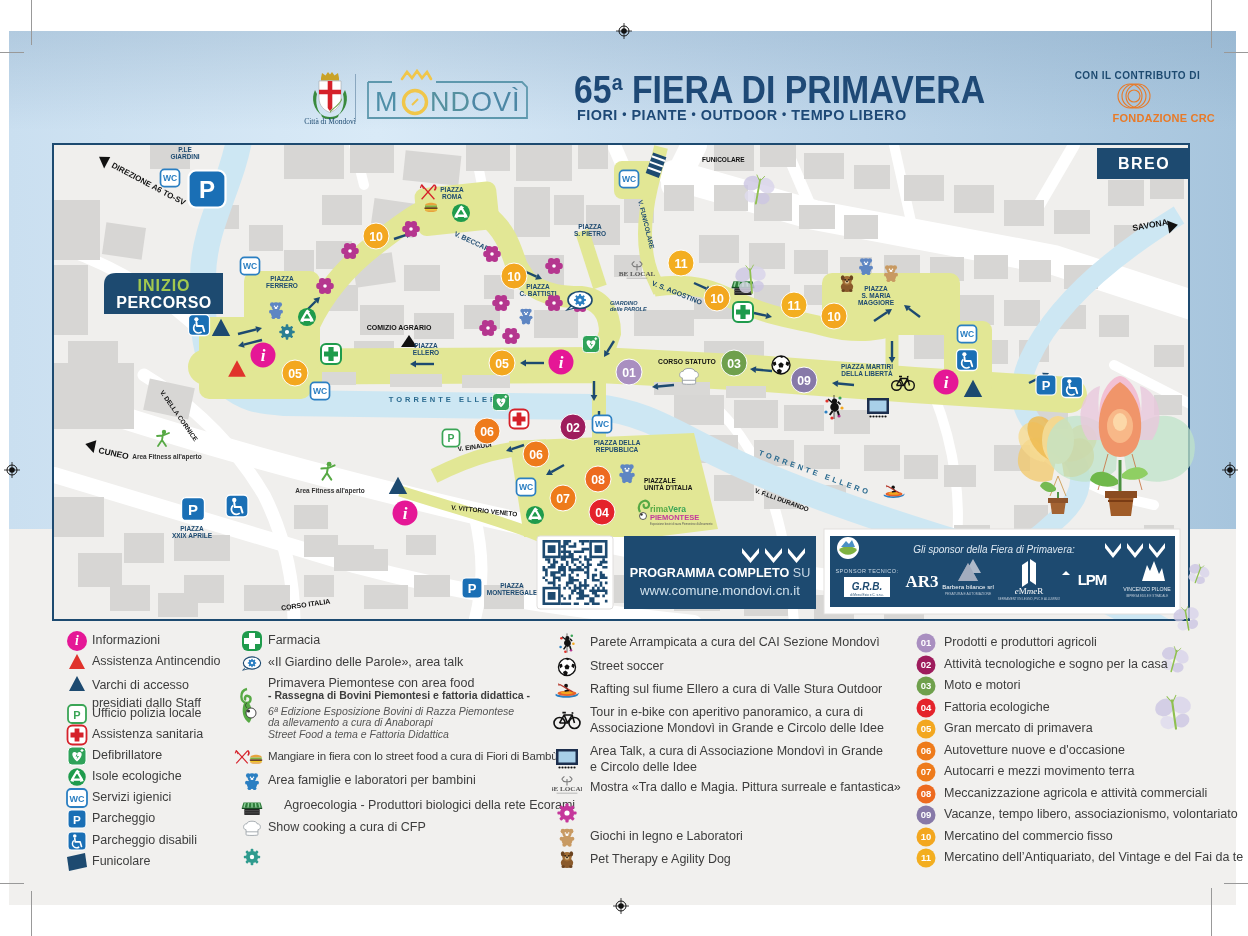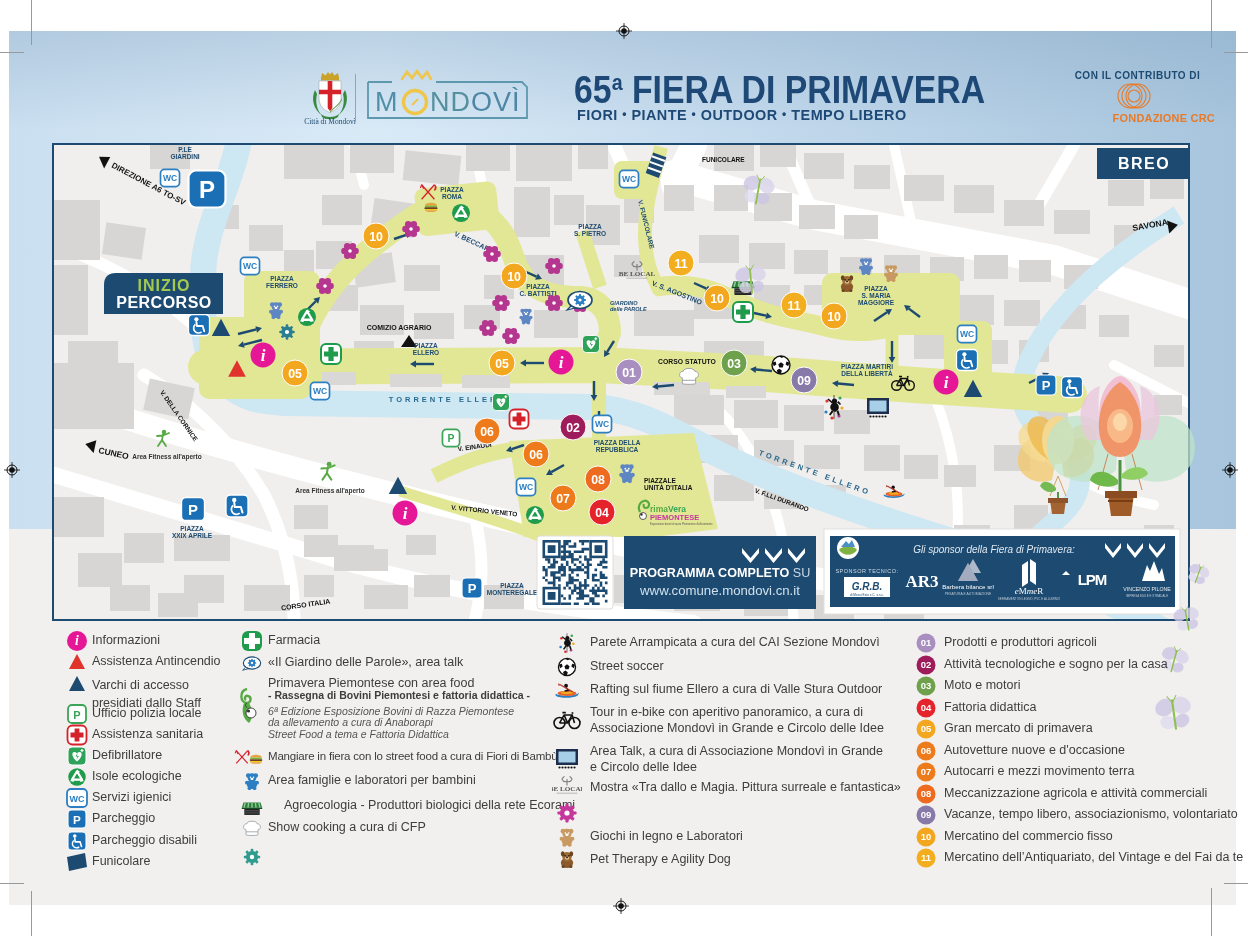--- a/index.html
+++ b/index.html
@@ -1485,21 +1485,21 @@
     <div class="lt" style="left:944px;top:656.5px">Attività tecnologiche e sogno per la casa</div>
     <svg style="position:absolute;left:916px;top:676.0px" width="20" height="20" viewBox="-10 -10 20 20">
       <circle r="9.5" fill="#6fa04c"></circle>
       <text y="3.4" font-size="9.5" font-weight="bold" fill="#fff" text-anchor="middle">03</text>
     </svg>
     <div class="lt" style="left:944px;top:678.0px">Moto e motori</div>
     <svg style="position:absolute;left:916px;top:697.5px" width="20" height="20" viewBox="-10 -10 20 20">
       <circle r="9.5" fill="#e4232b"></circle>
       <text y="3.4" font-size="9.5" font-weight="bold" fill="#fff" text-anchor="middle">04</text>
     </svg>
-    <div class="lt" style="left:944px;top:699.5px">Fattoria didattica</div>
+    <div class="lt" style="left:944px;top:699.5px">Fattoria ecologiche</div>
     <svg style="position:absolute;left:916px;top:719.0px" width="20" height="20" viewBox="-10 -10 20 20">
       <circle r="9.5" fill="#f3a71f"></circle>
       <text y="3.4" font-size="9.5" font-weight="bold" fill="#fff" text-anchor="middle">05</text>
     </svg>
     <div class="lt" style="left:944px;top:721.0px">Gran mercato di primavera</div>
     <svg style="position:absolute;left:916px;top:740.5px" width="20" height="20" viewBox="-10 -10 20 20">
       <circle r="9.5" fill="#ee7b1b"></circle>
       <text y="3.4" font-size="9.5" font-weight="bold" fill="#fff" text-anchor="middle">06</text>
     </svg>
     <div class="lt" style="left:944px;top:742.5px">Autovetture nuove e d'occasione</div>

